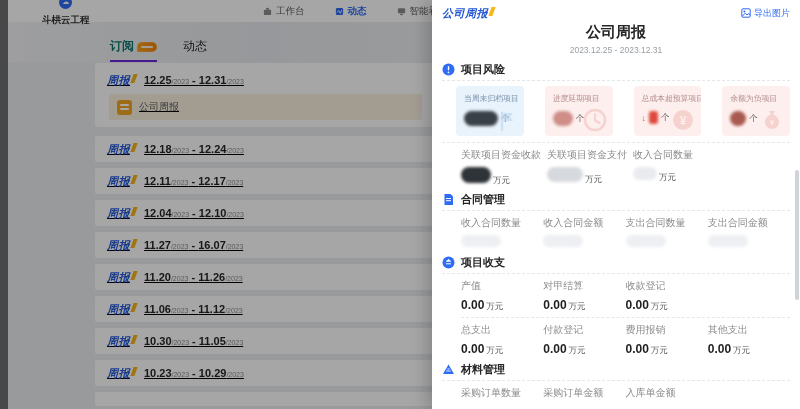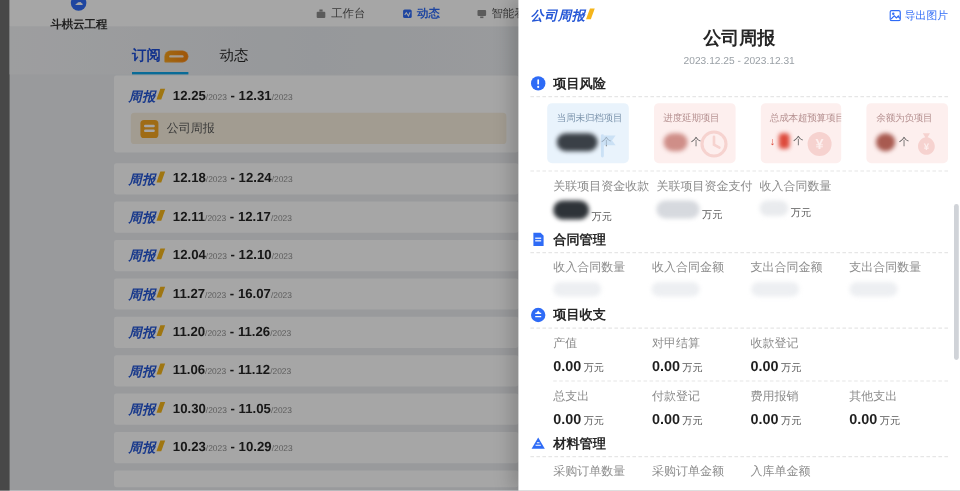--- a/index.html
+++ b/index.html
@@ -23,23 +23,23 @@
     min-width:20px; height:10px; display:inline-block; margin-left:2px;
     box-shadow:inset 0 0 0 0.5px rgba(255,255,255,.25); position:relative; }
   .mini-badge::after{ content:""; position:absolute; left:4px; top:4px; width:12px; height:2px;
     background:rgba(255,255,255,.85); border-radius:1px; filter:blur(.5px); }
 
   .content-banner { position:absolute; left:8px; top:22px; width:424px; height:40px;
     background:linear-gradient(90deg,#f2f3f5,#e7eaee 60%,#eceef1); }
 
   .tabs { position:absolute; left:110px; top:38px; display:flex; gap:26px; align-items:flex-start; z-index:1; }
   .tab { font-size:12px; color:#262626; padding-bottom:5px; cursor:pointer; display:flex; align-items:center; }
-  .tab.active { color:#1d4ed8; font-weight:bold; border-bottom:2px solid #0ea5e9; }
-
-  .list { position:absolute; left:95px; top:63px; width:337px; z-index:1; }
+  .tab.active { color:#0f766e; font-weight:bold; border-bottom:2px solid #6d28d9; }
+
+  .list { position:absolute; left:95px; top:63px; width:337px; z-index:1;text-decoration:underline; }
   .week-card { background:#fff; border-radius:2px; margin-bottom:6px; height:26px;
     display:flex; align-items:center; padding:0 12px; }
   .week-card.expanded { height:64px; display:block; padding:6px 8px 0 12px; margin-bottom:9px; }
   .week-head { display:flex; align-items:center; height:22px; }
   .stamp { font-style:italic; font-weight:bold; color:#2456d6; font-size:11px;
     position:relative; padding-right:6px; letter-spacing:.5px; }
   .stamp::after { content:""; position:absolute; right:0; top:1px; width:4px; height:9px;
     background:#f5b51b; transform:skewX(-20deg); }
   .wk-date { font-size:11px; font-weight:bold; color:#262626; margin-left:8px; }
   .wk-year { font-size:7px; color:#8c8c8c; font-weight:normal; }
@@ -321,27 +321,27 @@
             <span class="blob bc"></span>
           </div>
       </div>
       <div class="stat">
         <div class="stat-label">收入合同金额</div>
         <div class="stat-value">
             <span class="blob bc"></span>
           </div>
       </div>
       <div class="stat">
+        <div class="stat-label">支出合同数量</div>
+        <div class="stat-value">
+            <span class="blob bc"></span>
+          </div>
+      </div>
+      <div class="stat">
         <div class="stat-label">支出合同金额</div>
-        <div class="stat-value">
-            <span class="blob bc"></span>
-          </div>
-      </div>
-      <div class="stat">
-        <div class="stat-label">支出合同数量</div>
         <div class="stat-value">
             <span class="blob bc"></span>
           </div>
       </div>
     </div>
 
     <div class="sec-head">
       <svg class="sec-ico" viewBox="0 0 13 13">
           <circle cx="6.5" cy="6.5" r="6" fill="#2e6bf6"></circle>
           <path d="M4 5.2h5M4 7.8h5" stroke="#fff" stroke-width="1"></path>

